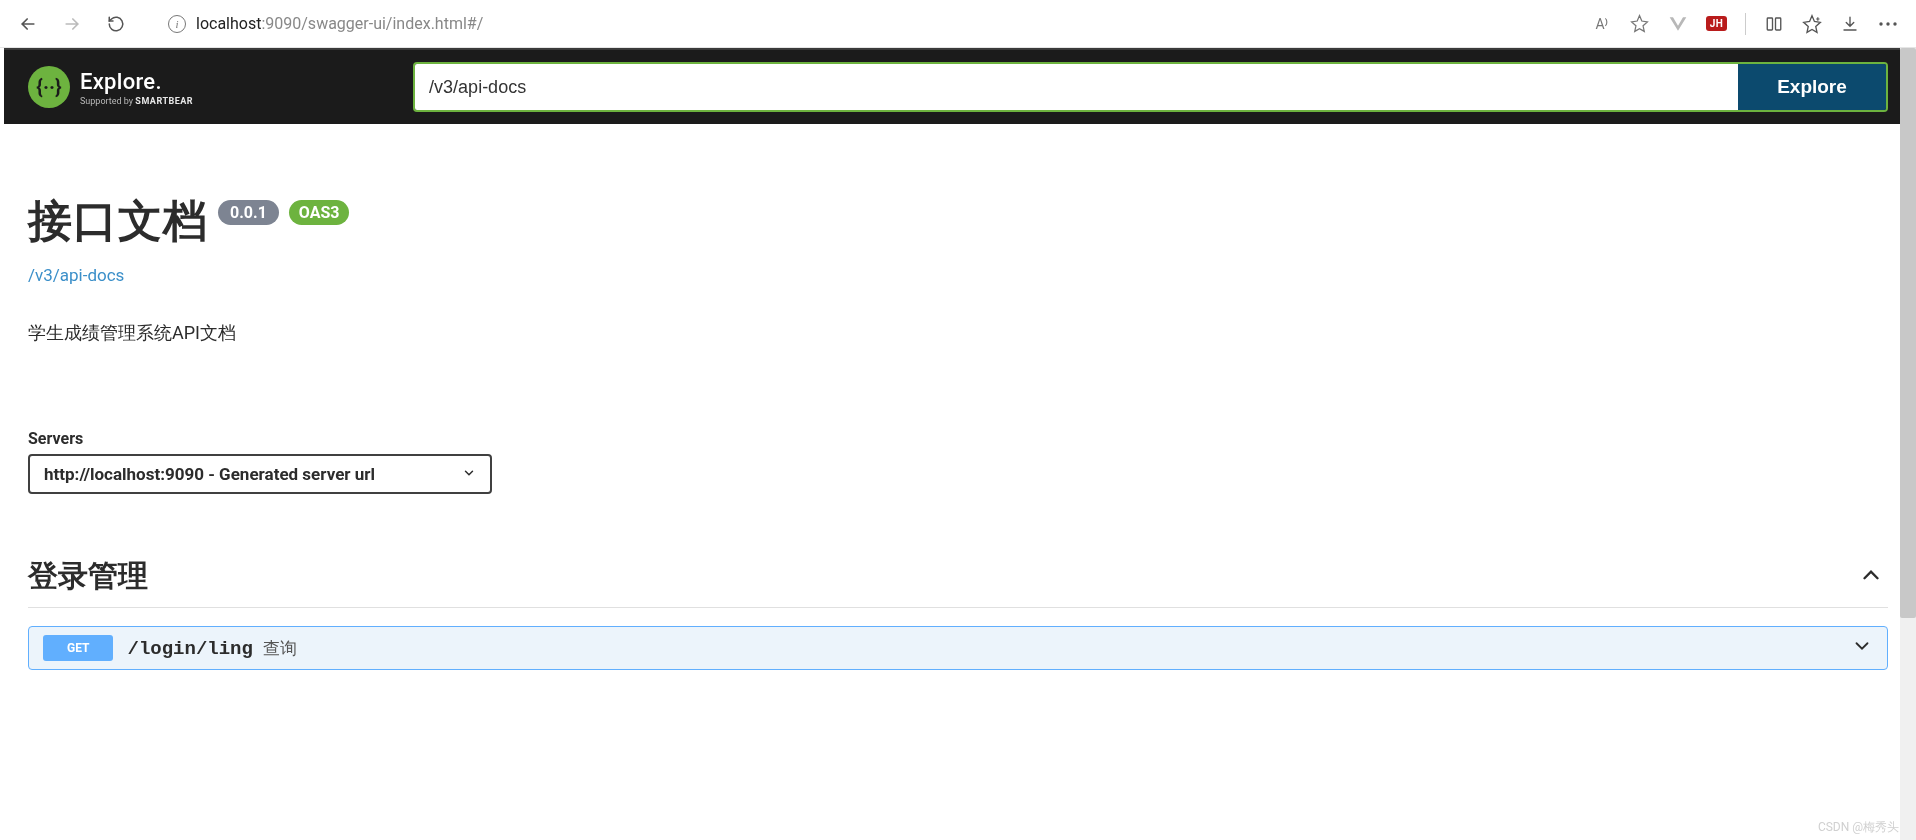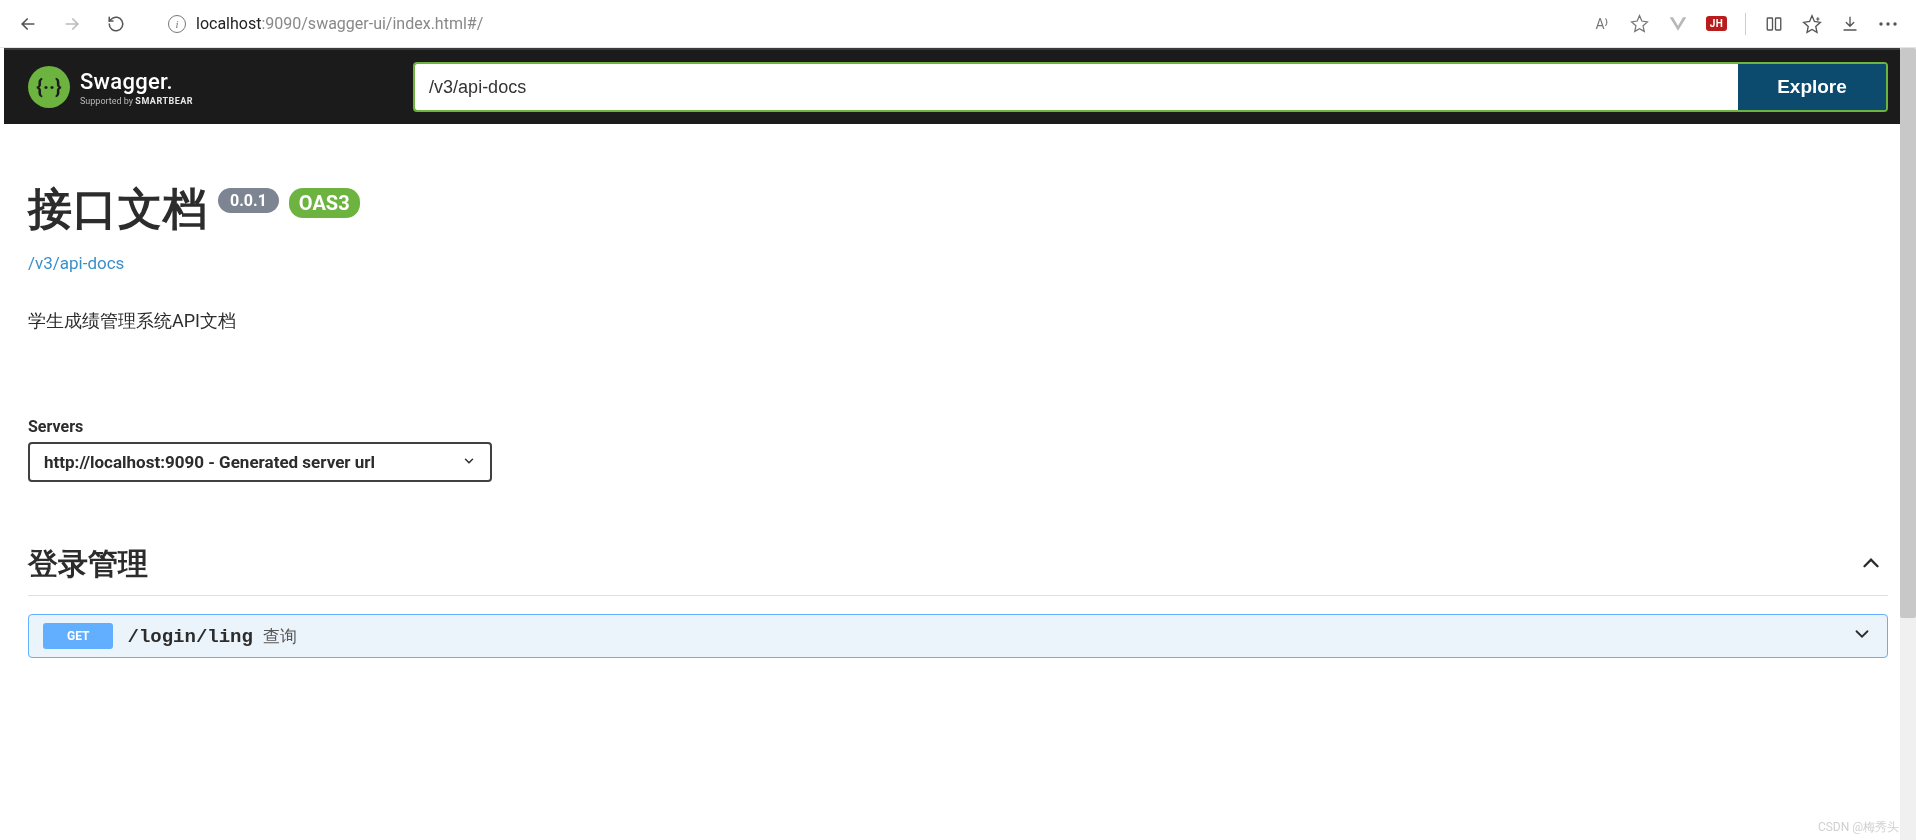--- a/index.html
+++ b/index.html
@@ -26,26 +26,26 @@
     .swagger-curl { width: 42px; height: 42px; background: #6db33f; border-radius: 50%; display: flex; align-items: center; justify-content: center; color: #1b1b1b; font-weight: 700; font-size: 20px; }
     .swagger-logo-text { color: #fff; }
     .swagger-logo-text .main { font-size: 22px; font-weight: 500; letter-spacing: 0.3px; }
     .swagger-logo-text .sub { font-size: 9px; color: #b8b8b8; margin-top: 2px; }
     .swagger-logo-text .sub b { color: #e8e8e8; letter-spacing: 0.5px; }
     .search-wrap { flex: 1; display: flex; margin-left: 220px; height: 50px; border: 2px solid #6db33f; border-radius: 4px; overflow: hidden; }
     .search-input { flex: 1; background: #fff; border: none; padding: 0 14px; font-size: 18px; color: #333; outline: none; }
     .explore-btn { width: 148px; background: #0c4a6e; color: #fff; display: flex; align-items: center; justify-content: center; font-size: 19px; font-weight: 700; border: none; cursor: pointer; }
 
     
-    .content { padding: 0 24px; margin: 0 4px; }
+    .content { padding: 12px 24px; margin: 0 4px; }
     .info-block { padding-top: 56px; }
     .title-row { display: flex; align-items: center; gap: 10px; }
     .api-title { font-size: 44px; font-weight: 800; color: #2c2c2c; letter-spacing: 1px; }
     .version-pill { background: #7d8492; color: #fff; font-size: 16px; font-weight: 700; padding: 3px 12px; border-radius: 14px; align-self: flex-start; margin-top: 8px; }
-    .oas-pill { background: #6db33f; color: #fff; font-size: 20px; font-weight: 700; padding: 3px 10px; border-radius: 14px; align-self: flex-start; margin-top: 8px; }
+    .oas-pill { background: #6db33f; color: #fff; font-size: 16px; font-weight: 700; padding: 3px 10px; border-radius: 14px; align-self: flex-start; margin-top: 8px; }
     .api-link { display: inline-block; margin-top: 14px; color: #3b8fc9; font-size: 17px; text-decoration: none; }
     .api-desc { margin-top: 36px; font-size: 18px; color: #2c2c2c; }
 
     .servers-block { margin-top: 84px; }
     .servers-label { font-size: 16px; font-weight: 700; color: #2c2c2c; margin-bottom: 6px; }
     .server-select { position: relative; width: 464px; border: 2px solid #404040; border-radius: 4px; background: #fff; padding: 8px 40px 8px 14px; font-size: 17px; font-weight: 700; color: #2c2c2c; }
     .server-select .chev { position: absolute; right: 14px; top: 50%; transform: translateY(-50%); }
 
     .tag-section { margin-top: 62px; border-bottom: 1px solid #e0e0e0; padding-bottom: 10px; display: flex; align-items: center; justify-content: space-between; }
     .tag-name { font-size: 30px; font-weight: 800; color: #2c2c2c; }
@@ -128,21 +128,21 @@
           <circle cx="16" cy="2" r="1.7"></circle>
         </svg>
     </span>
   </div>
 </div>
 
 <div class="swagger-topbar">
   <div class="swagger-logo">
     <div class="swagger-curl">{··}</div>
     <div class="swagger-logo-text">
-      <div class="main">Swagger.</div>
+      <div class="main">Explore.</div>
       <div class="sub"><span>Supported by </span><b>SMARTBEAR</b></div>
     </div>
   </div>
   <div class="search-wrap">
     <input class="search-input" value="/v3/api-docs" style="">
     <button class="explore-btn">Explore</button>
   </div>
 </div>
 
 <div class="content">

